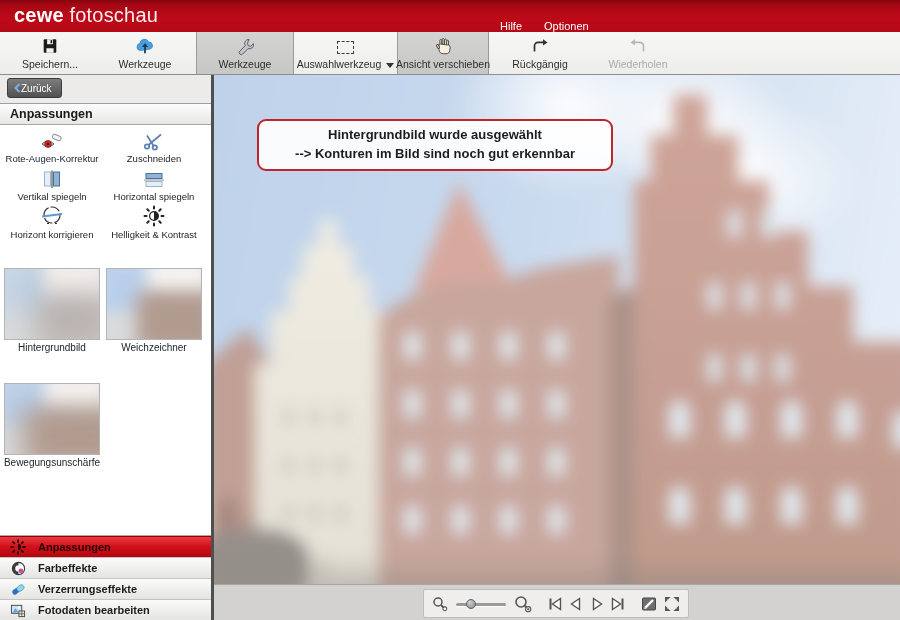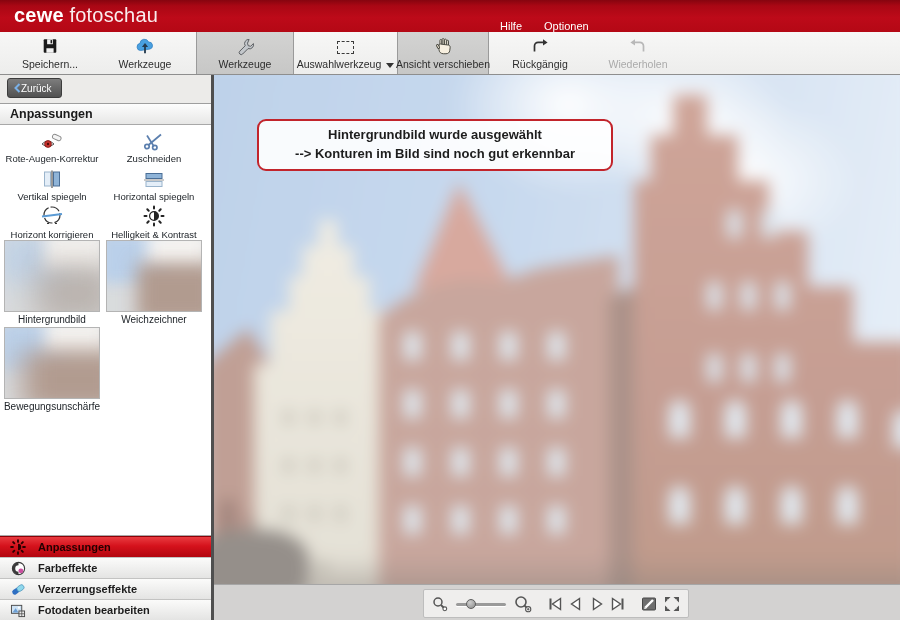--- a/index.html
+++ b/index.html
@@ -41,21 +41,21 @@
   .back-btn .txt { color:#fff; font-size:10px; }
   .panel-header { position:absolute; left:0; top:28px; width:211px; height:22px;
     background:linear-gradient(180deg,#fdfdfd,#e7e7e6); border-top:1px solid #9e9e9e; border-bottom:1px solid #a8a8a8;
     font-weight:bold; font-size:12.5px; color:#1a1a1a; line-height:21px; padding-left:10px; }
   .toolgrid { position:absolute; left:3px; top:52px; width:204px; display:grid; grid-template-columns:98px 98px; grid-auto-rows:38px; column-gap:4px; }
   .tg-item { display:flex; flex-direction:column; align-items:center; justify-content:flex-end; cursor:pointer; padding-bottom:1px; }
   .tg-item .ic { height:22px; display:flex; align-items:flex-end; justify-content:center; }
   .tg-item .lbl { font-size:9.5px; color:#21262b; white-space:nowrap; margin-top:2px; }
 
   .thumbgrid { position:absolute; left:3px; top:165px; width:204px; display:grid; grid-template-columns:98px 98px; column-gap:4px; row-gap:2px; }
-  .thumb { display:flex; flex-direction:column; align-items:center; cursor:pointer; }
+  .thumb { display:flex; flex-direction:column; align-items:center; cursor:pointer;margin-top:28px; }
   .thumb .img { width:96px; height:72px; border:1px solid #b4b4b4; overflow:hidden; position:relative; background:#cfd2d4; }
   .thumb .img > div { position:absolute; }
   .thumb .lbl { font-size:10px; color:#21262b; margin-top:2px; }
   .t-sky { left:-8px; top:-8px; width:70px; height:50px; background:#a7c3e4; filter:blur(7px); }
   .t-cloud { left:40px; top:-10px; width:60px; height:40px; background:#f3f1ee; filter:blur(8px); }
   .t-build { left:30px; top:22px; width:80px; height:60px; background:#9c7f70; filter:blur(9px); }
   .t1 .t-sky{ filter:blur(14px); opacity:.8;} .t1 .t-build{ filter:blur(16px); opacity:.75; background:#9a8d84;}
   .t3 .t-sky{ filter:blur(9px);} .t3 .t-build{ filter:blur(11px); transform:scaleX(1.3);}
   .t-wash { left:0; top:0; width:96px; height:72px; background:rgba(255,255,255,.22); }
 

